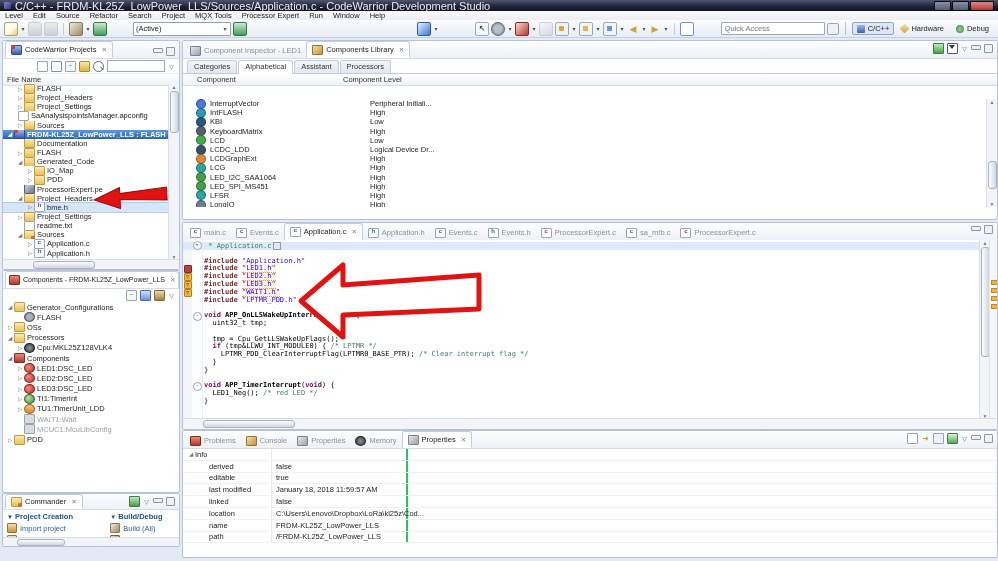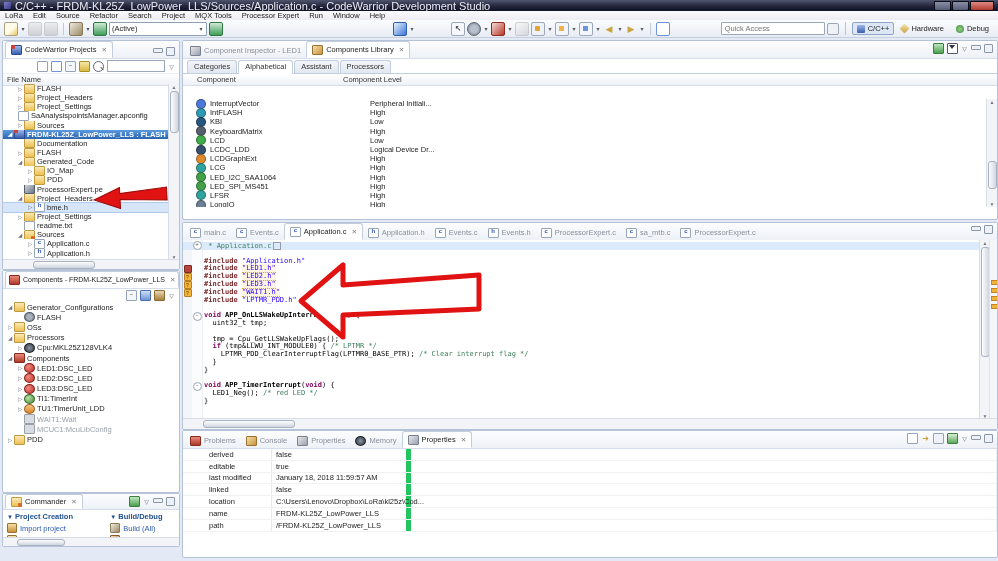--- a/index.html
+++ b/index.html
@@ -30,21 +30,21 @@
   .tb-brush{background:linear-gradient(135deg,#f3dcd8,#b8382a);border:1px solid #93291e;}
   .tb-pencil{background:linear-gradient(135deg,#fdf6d8,#d8b93e);border:1px solid #a98f2c;}
   .tb-flag{background:#eef1f6;border:1px solid #9aa8ba;}
   .tb-flag::after{content:"";position:absolute;left:3px;top:3px;width:5px;height:5px;background:#e2a23c;border-radius:1px;}
   .tb-prev{background:#f2f5f9;border:1px solid #9aa8ba;}
   .tb-prev::after{content:"";position:absolute;left:3px;top:3px;width:5px;height:5px;background:#f0b24a;}
   .tb-next{background:#f2f5f9;border:1px solid #9aa8ba;}
   .tb-next::after{content:"";position:absolute;left:3px;top:3px;width:5px;height:5px;background:#6f93d8;}
   .tb-back,.tb-fwd{background:none;border:none;color:#caa33c;font-size:9px;line-height:12px;text-align:center;}
   .tb-linked{background:#fff;border:1px solid #6f93d8;}
-  .combo{height:12px;background:#fff;border:1px solid #8fa0b5;border-radius:1px;display:inline-flex;align-items:center;font-size:7.5px;color:#222;padding:0 2px;width:92px;justify-content:space-between;flex:none;}
+  .combo{height:12px;background:#fff;border:1px solid #8fa0b5;border-radius:1px;display:inline-flex;align-items:center;font-size:7.5px;color:#222;padding:0 2px;width:92px;justify-content:space-between;flex:none;margin-left:24px;}
   .qa{width:96px;height:11px;border:1px solid #9aa8ba;border-radius:1px;font-size:7.5px;color:#888;padding:0 3px;font-family:"Liberation Sans",sans-serif;}
   .persp{display:inline-flex;align-items:center;gap:3px;font-size:7.5px;color:#222;padding:1px 4px;border-radius:2px;border:1px solid transparent;flex:none;}
   .persp.active{background:#dce6f5;border-color:#8fa6c8;}
   .pic{width:8px;height:8px;flex:none;border-radius:1px;}
   .pic-open{background:#eef1f6;border:1px solid #9aa8ba;width:10px;height:10px;}
   .pic-cpp{background:linear-gradient(#9db8e8,#3b5fb0);}
   .pic-hw{background:linear-gradient(135deg,#f5e6b8,#c9a23c);transform:rotate(45deg);width:7px;height:7px;}
   .pic-dbg{background:radial-gradient(circle,#9ad08a,#3a8a3a);border-radius:50%;}
   .psep{width:1px;height:13px;background:#b9c3d2;margin:0 4px;}
 
@@ -143,21 +143,21 @@
   .sg-cmt{color:#3f7f5f;}
   .sg-pl{color:#000;}
   .sg-box{display:inline-block;width:6px;height:6px;border:1px solid #99a;margin-left:2px;vertical-align:middle;}
   .overview{position:absolute;top:17px;bottom:10px;right:0;width:7px;background:#f4f6f9;border-left:1px solid #dfe4eb;}
   .omark{position:absolute;left:1px;width:5px;height:3px;background:#f2b33c;border:1px solid #c8871e;}
   .evscroll{position:absolute;top:17px;bottom:10px;right:7px;width:10px;background:#f2f4f7;border-left:1px solid #d8dee8;}
 
   
   .prow{display:flex;align-items:center;height:10.8px;font-size:7.5px;color:#1d1d1d;border-bottom:1px solid #f0f1f3;}
   .pc1{width:88px;flex:none;display:flex;align-items:center;height:100%;border-right:1px solid #e8e9ec;}
-  .pc2{width:130px;flex:none;padding-left:4px;border-right:5px solid #22c55e;height:100%;display:flex;align-items:center;}
+  .pc2{width:130px;flex:none;padding-left:4px;border-right:2px solid #22c55e;height:100%;display:flex;align-items:center;}
   .pc3{flex:1;height:100%;border-right:1px solid #f0f1f3;}
   .ph1{width:88px;padding-left:4px;border-right:1px solid #d8dee8;height:100%;display:flex;align-items:center;}
   .ph2{width:130px;padding-left:4px;border-right:1px solid #d8dee8;height:100%;display:flex;align-items:center;}
 
   
   .cmd-body{display:flex;padding:2px 2px 0 4px;gap:14px;overflow:hidden;height:26px;}
   .cmd-h{font-size:7.5px;font-weight:bold;color:#1d4f8b;white-space:nowrap;}
   .cmd-h .carat{color:#1d4f8b;font-size:6px;}
   .cmd-item{display:flex;align-items:center;gap:3px;font-size:7.5px;color:#2a5db0;margin-top:2px;white-space:nowrap;}
   .cmi{width:8px;height:8px;flex:none;border-radius:1px;}
@@ -176,21 +176,21 @@
     <span class="app-ic"></span>
     <span class="title-text">C/C++ - FRDM-KL25Z_LowPower_LLS/Sources/Application.c - CodeWarrior Development Studio</span>
     <span class="winbtns">
       <span class="wb"></span>
       <span class="wb"></span>
       <span class="wb wb-close"></span>
     </span>
   </div>
 
   <div class="menubar" id="menubar">
-      <span class="menu-item">LoRa</span>
+      <span class="menu-item">Level</span>
       <span class="menu-item">Edit</span>
       <span class="menu-item">Source</span>
       <span class="menu-item">Refactor</span>
       <span class="menu-item">Search</span>
       <span class="menu-item">Project</span>
       <span class="menu-item">MQX Tools</span>
       <span class="menu-item">Processor Expert</span>
       <span class="menu-item">Run</span>
       <span class="menu-item">Window</span>
       <span class="menu-item">Help</span>
@@ -716,20 +716,28 @@
       <span class="mini m-arrowy">➜</span>
       <span class="mini m-box"></span>
       <span class="mini m-pin"></span>
       <span class="m-chev">▽</span>
       <span class="mini m-min"></span>
       <span class="mini m-max"></span>
     </div>
     <div id="props-rows">
         <div class="prow">
           <span class="pc1">
+            <span class="exp" style="margin-left: 4px;">◢</span>
+            <span>Info</span>
+          </span>
+          <span class="pc2"></span>
+          <span class="pc3"></span>
+        </div>
+        <div class="prow">
+          <span class="pc1">
             <span style="width: 26px;"></span>
             <span>derived</span>
           </span>
           <span class="pc2">false</span>
           <span class="pc3"></span>
         </div>
         <div class="prow">
           <span class="pc1">
             <span style="width: 26px;"></span>
             <span>editable</span>

